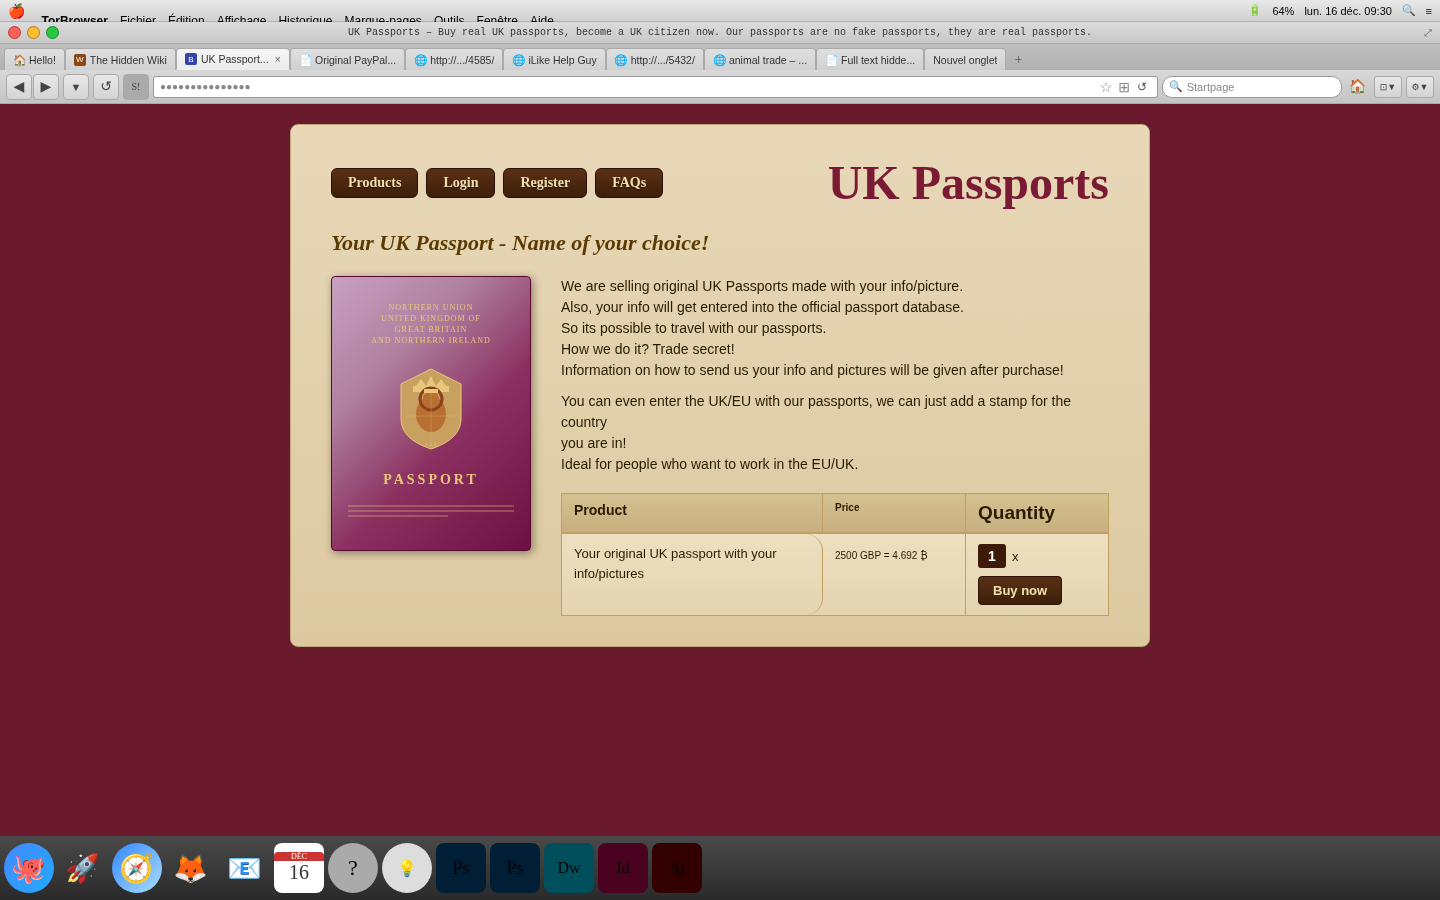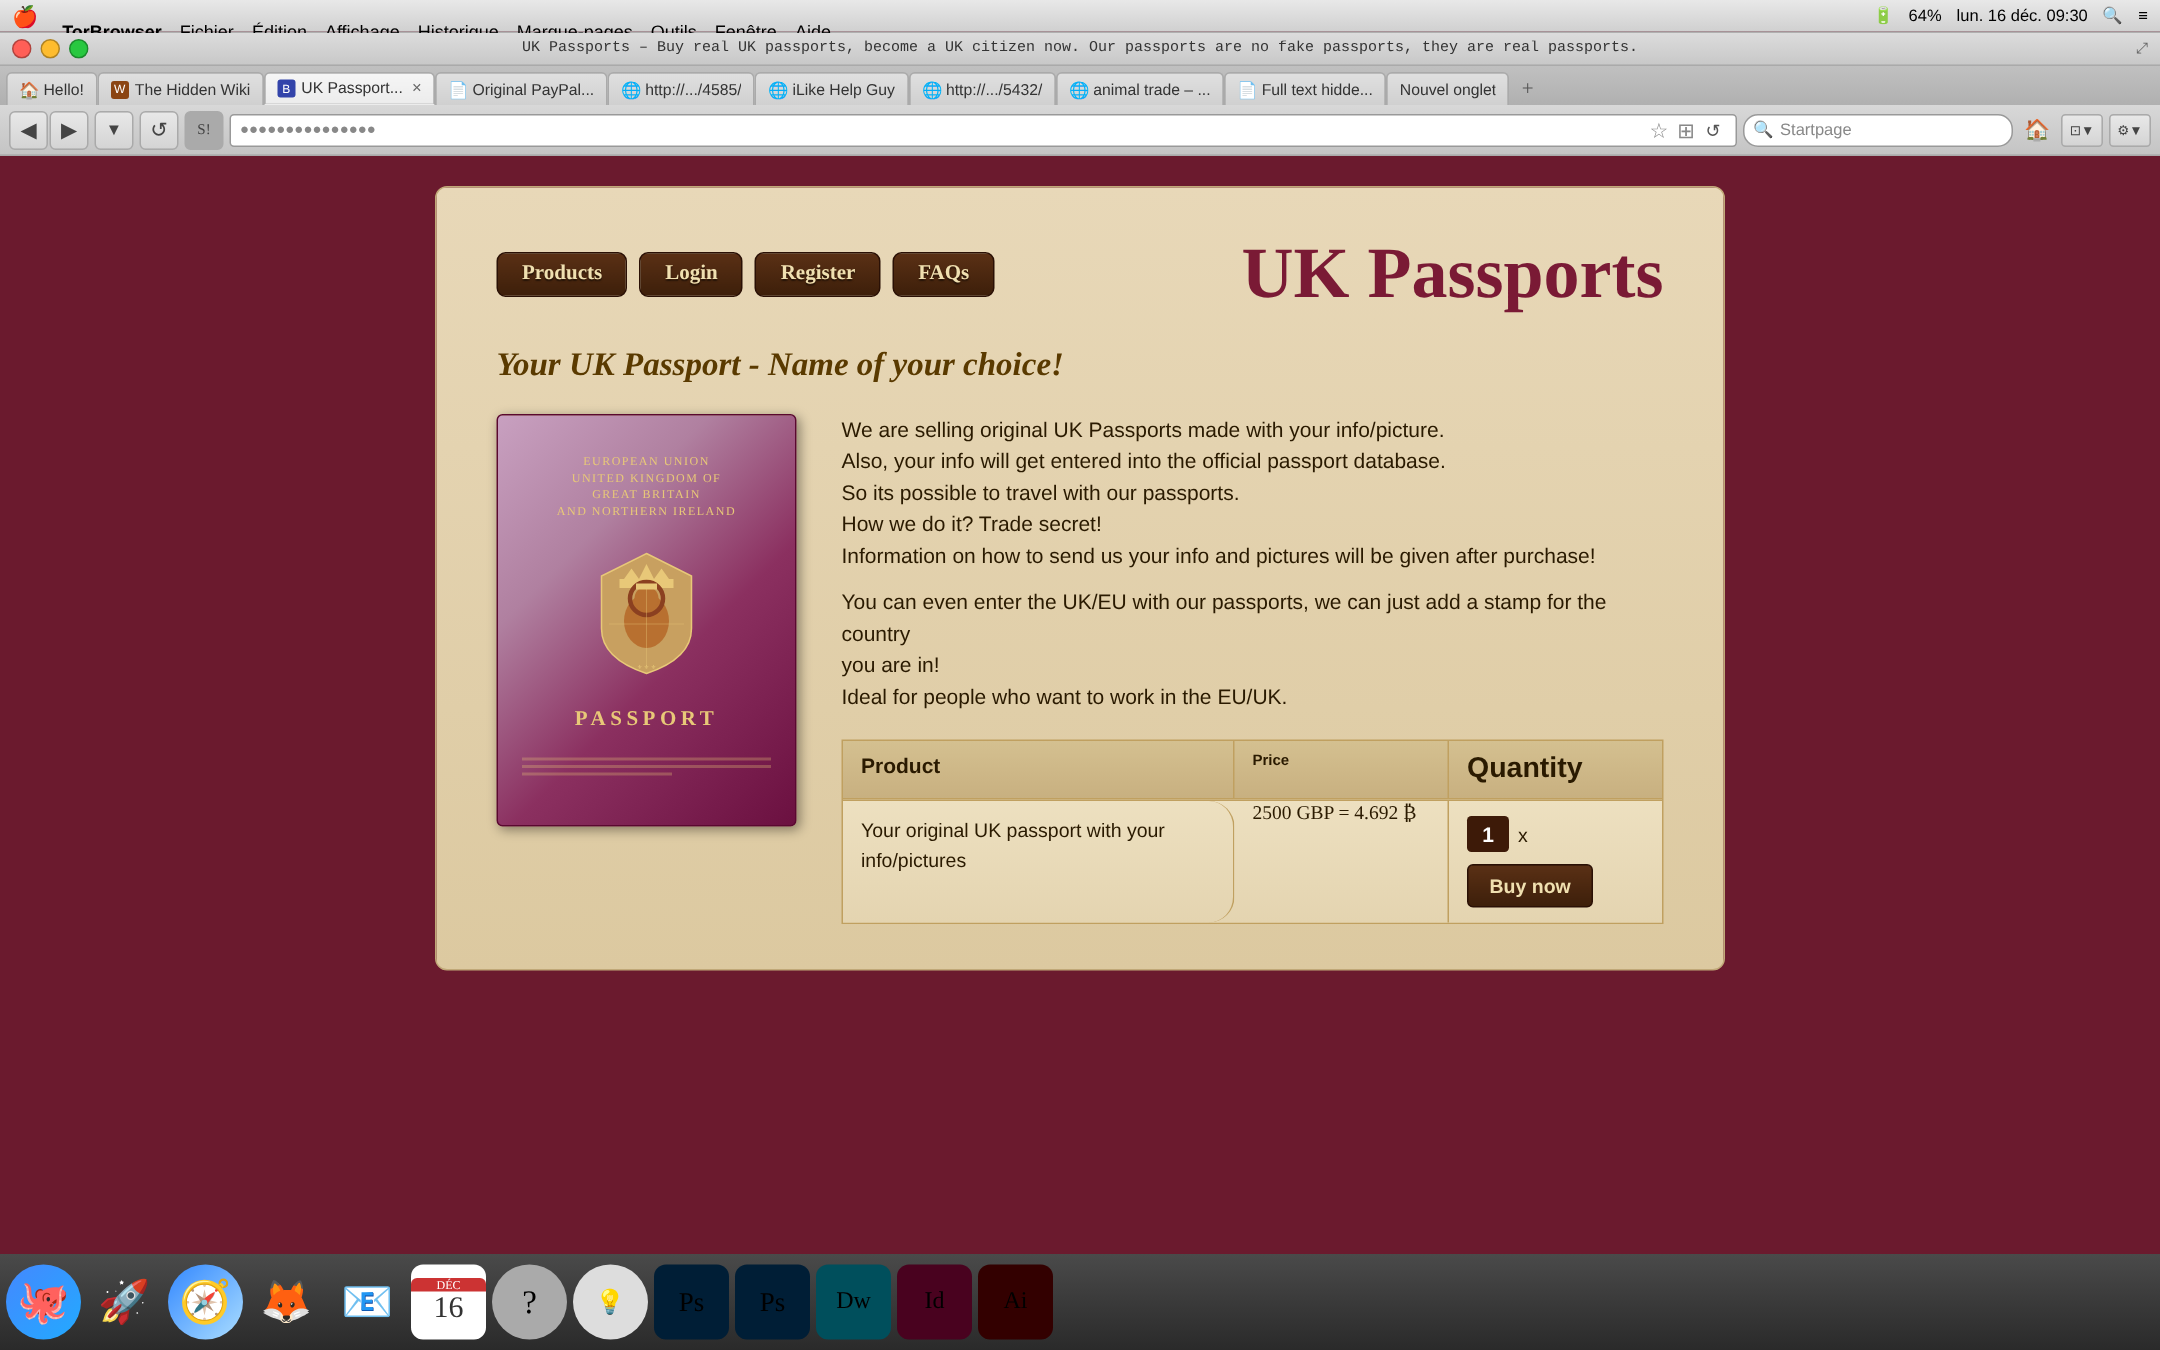--- a/index.html
+++ b/index.html
@@ -395,24 +395,24 @@
       padding: 10px 12px;
       font-size: 13px;
       color: #2a1a00;
       font-family: Arial, sans-serif;
       border-right: 1px solid #c0a060;
       line-height: 1.5;
       border-radius: 17px;
     }
     .td-price {
       flex: 1.5;
-      padding: 0 12px;
-      font-size: 13px;
+      padding: 16px 12px;
+      font-size: 10px;
       color: #2a1a00;
-      font-family: Liberation Serif, serif;
+      font-family: Liberation Sans, sans-serif;
       border-right: 1px solid #c0a060;
     }
     .td-quantity {
       flex: 1.5;
       padding: 10px 12px;
       display: flex;
       flex-direction: column;
       align-items: flex-start;
       gap: 8px;
     }
@@ -588,21 +588,21 @@
       </div>
       <h1 class="site-title">UK Passports</h1>
     </div>
 
     <h2 class="product-heading">Your UK Passport - Name of your choice!</h2>
 
     <div class="product-content">
 
       <div class="passport-image">
         <div class="passport-eu-text">
-          <div>EUROPEAN UNION</div>
+          <div>NORTHERN UNION</div>
           <div>UNITED KINGDOM OF</div>
           <div>GREAT BRITAIN</div>
           <div>AND NORTHERN IRELAND</div>
         </div>
 
         <svg class="passport-crest" viewBox="0 0 80 90" xmlns="http://www.w3.org/2000/svg">
 
           <path d="M40 5 L70 20 L70 55 Q70 75 40 85 Q10 75 10 55 L10 20 Z" fill="#c8a060" stroke="#e8c878" stroke-width="1"></path>
 
           <path d="M25 22 L30 15 L35 22 L40 12 L45 22 L50 15 L55 22 L58 22 L58 28 L22 28 L22 22 Z" fill="#e8c878"></path>

